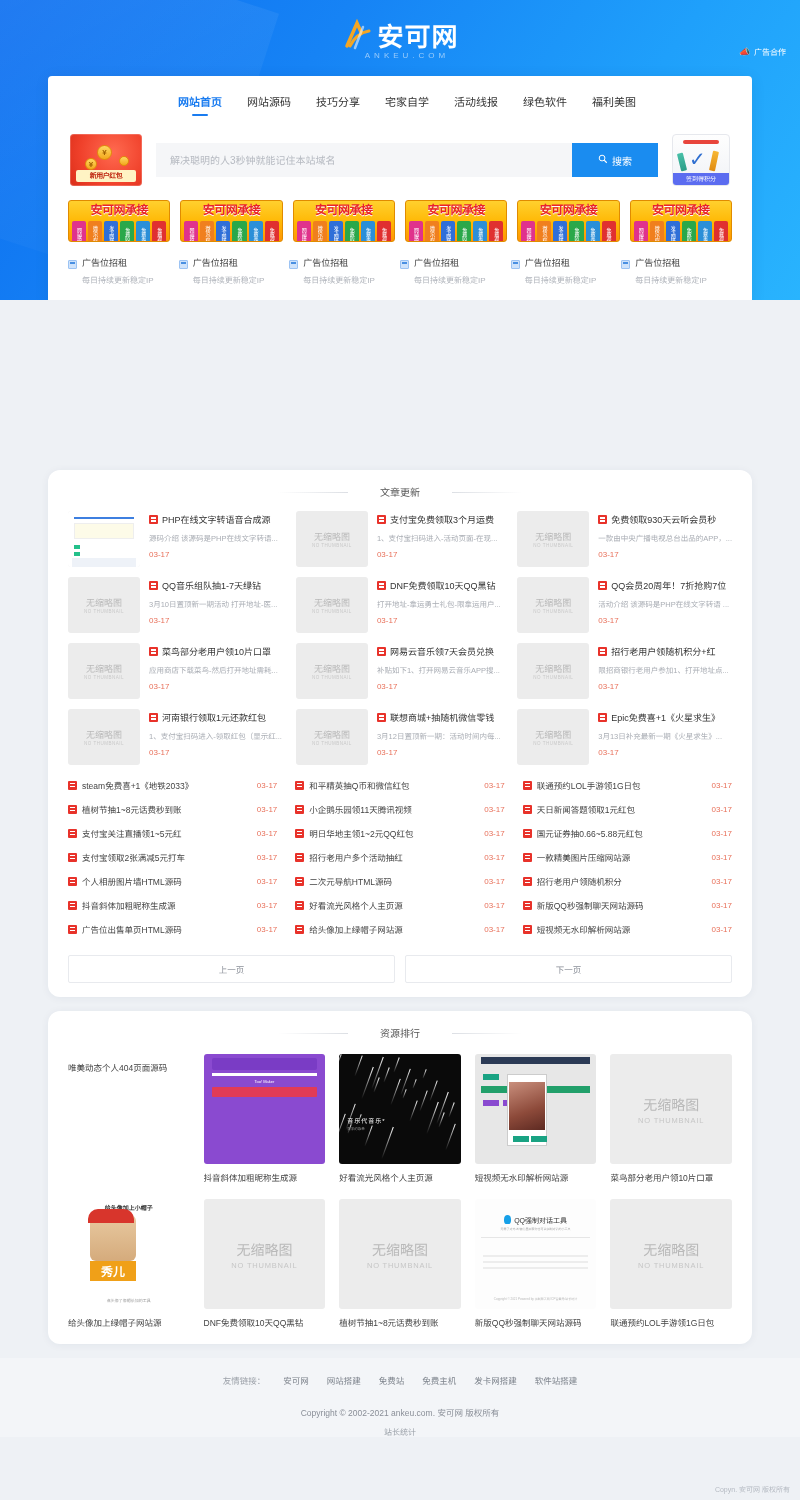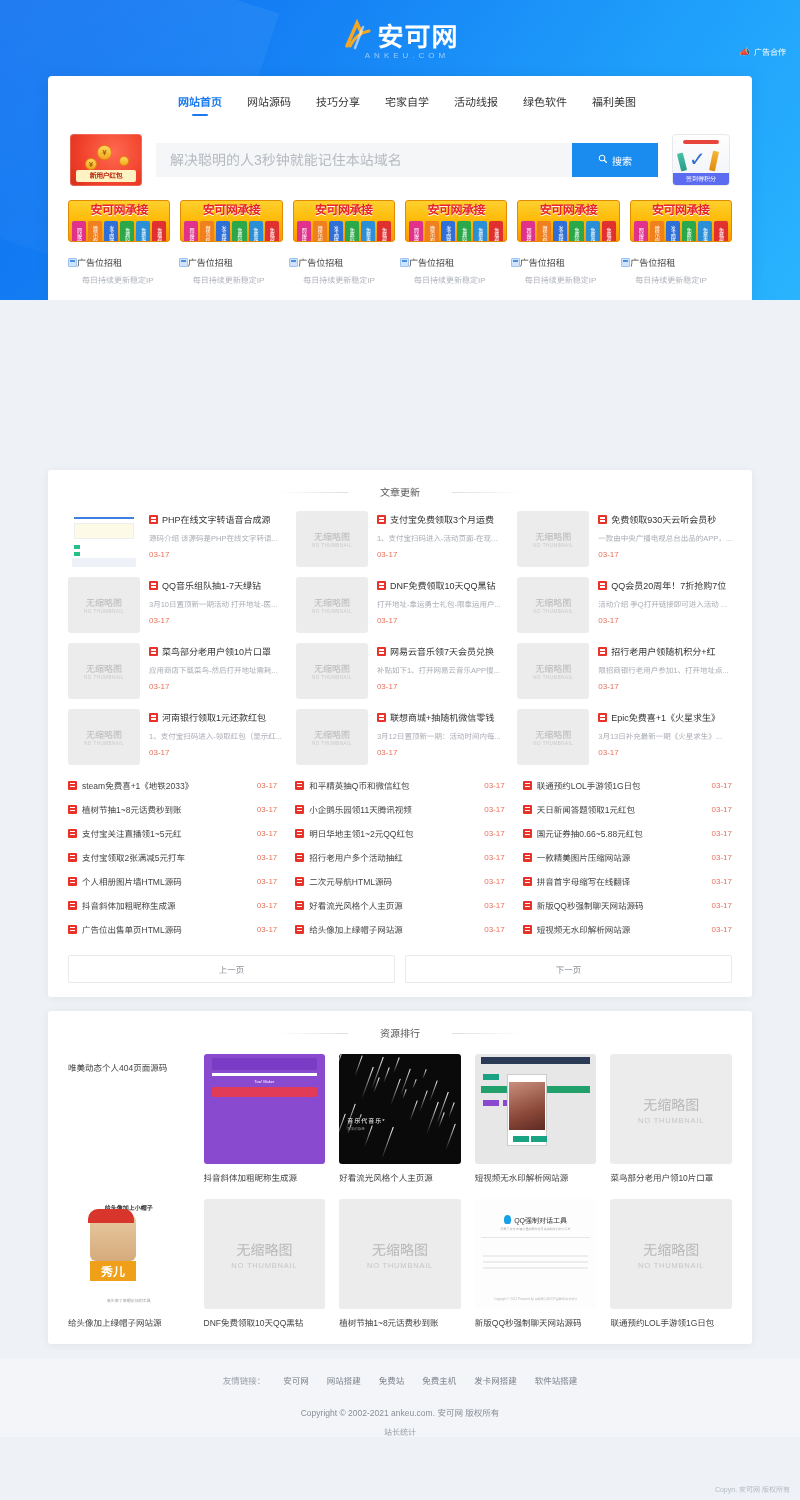--- a/index.html
+++ b/index.html
@@ -82,21 +82,21 @@
   .redpack .c2 { left: 15px; top: 24px; width: 12px; height: 12px; line-height: 11px; }
   .redpack .c3 { left: 49px; top: 22px; width: 10px; height: 10px; line-height: 9px; }
   .redpack .label {
     position: absolute; left: 6px; right: 6px; bottom: 4px; height: 12px;
     background: #fff3c4; border-radius: 2px; font-size: 7px; color: #c02a13;
     text-align: center; line-height: 12px; font-weight: bold; letter-spacing: -.5px;
   }
   .search-box { flex: 1; display: flex; height: 34px; }
   .search-input {
     flex: 1; border: none; outline: none; background: #f5f6f8;
-    padding: 0 14px; font-size: 14px; color: #333;
+    padding: 0 14px; font-size: 10px; color: #333;
     font-family: "Liberation Sans", sans-serif;
   }
   .search-input::placeholder { color: #b6bac1; }
   .search-btn {
     width: 86px; background: #1a8cf0; color: #fff; border: none; cursor: pointer;
     font-size: 10px; display: flex; align-items: center; justify-content: center; gap: 4px;
     font-family: "Liberation Sans", sans-serif;
   }
   .sign-card {
     width: 58px; height: 52px; flex: none; position: relative;
@@ -131,34 +131,34 @@
   .banner-tag {
     width: 15px; height: 30px; border-radius: 2px;
     font-size: 5px; color: #fff; writing-mode: vertical-rl;
     text-align: center; line-height: 14px; padding: 1px 0;
     letter-spacing: -1px; overflow: hidden;
   }
 
   
   .adslots { display: flex; padding: 4px 20px 12px 20px; }
   .adslot { flex: 1; }
-  .adslot-top { display: flex; align-items: center; }
+  .adslot-top { display: flex; align-items: flex-end; gap: 5px; }
   .adslot-icon {
     width: 9px; height: 9px; border-radius: 1px;
     background: #cfe3fb; border: 1px solid #9cc3f3; position: relative;
   }
   .adslot-icon:after {
     content: ""; position: absolute; left: 1px; top: 1px; width: 5px; height: 2px; background: #4a90e2;
   }
   .adslot-title { font-size: 9px; color: #444; }
   .adslot-sub { font-size: 8px; color: #b0b4bb; padding-left: 14px; margin-top: 5px; }
 
   
   .section {
-    background: #fff; border-radius: 3px; margin: 14px 48px 0 48px;
+    background: #fff; border-radius: 12px; margin: 14px 48px 0 48px;
     box-shadow: 0 1px 8px rgba(20,50,90,.06); padding: 14px 0 10px 0;
   }
   .section-title {
     text-align: center; font-size: 10px; color: #555; position: relative;
     margin-bottom: 12px;
   }
   .section-title:before, .section-title:after {
     content: ""; position: absolute; top: 50%; width: 70px; height: 1px;
     background: linear-gradient(90deg, rgba(220,223,228,0), #dcdfe4);
   }
@@ -537,21 +537,21 @@
       <div class="artcard">
         <div class="thumb">
           <span class="nt1">无缩略图</span>
           <span class="nt2">NO THUMBNAIL</span>
         </div>
         <div class="art-body">
           <div class="art-title">
             <span class="flag"></span>
             <span>QQ会员20周年！7折抢购7位</span>
           </div>
-          <div class="art-desc">活动介绍 手Q打开链接即可进入活动 ...</div>
+          <div class="art-desc">活动介绍 该源码是PHP在线文字转语 ...</div>
           <div class="art-date">03-17</div>
         </div>
       </div>
       <div class="artcard">
         <div class="thumb">
           <span class="nt1">无缩略图</span>
           <span class="nt2">NO THUMBNAIL</span>
         </div>
         <div class="art-body">
           <div class="art-title">
@@ -699,21 +699,21 @@
         <span class="ltitle">个人相册图片墙HTML源码</span>
         <span class="ldate">03-17</span>
       </div>
       <div class="linkrow">
         <span class="flag"></span>
         <span class="ltitle">二次元导航HTML源码</span>
         <span class="ldate">03-17</span>
       </div>
       <div class="linkrow">
         <span class="flag"></span>
-        <span class="ltitle">拼音首字母缩写在线翻译</span>
+        <span class="ltitle">招行老用户领随机积分</span>
         <span class="ldate">03-17</span>
       </div>
       <div class="linkrow">
         <span class="flag"></span>
         <span class="ltitle">抖音斜体加粗昵称生成源</span>
         <span class="ldate">03-17</span>
       </div>
       <div class="linkrow">
         <span class="flag"></span>
         <span class="ltitle">好看流光风格个人主页源</span>

